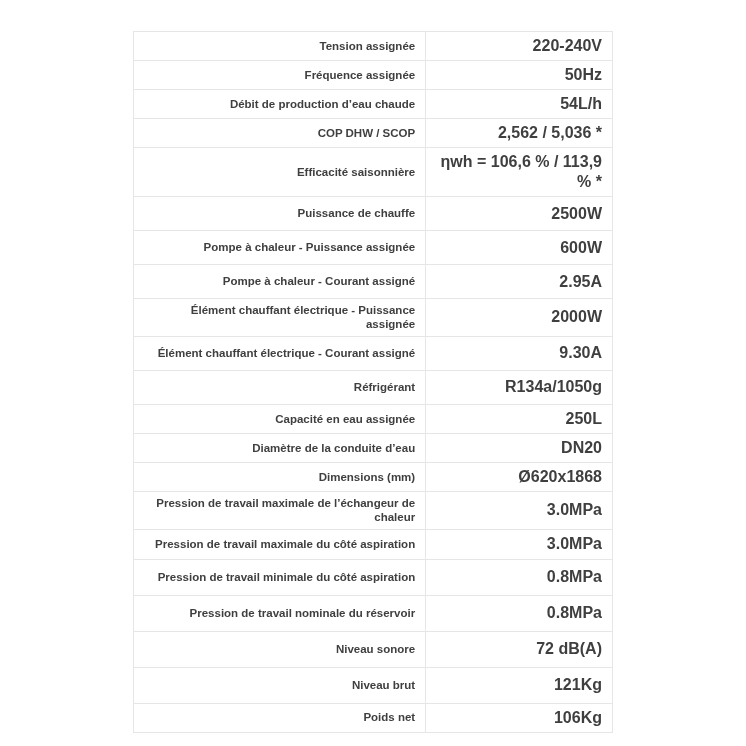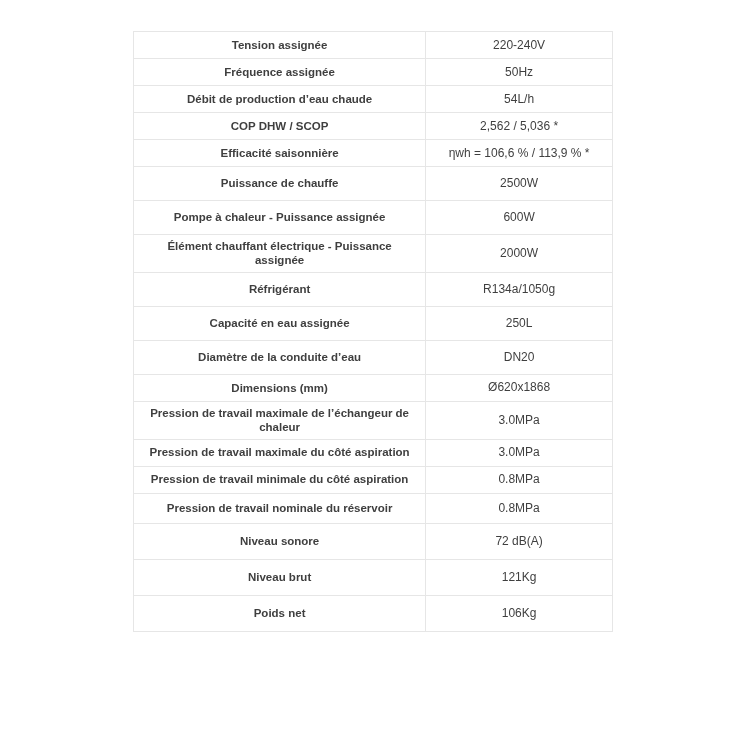--- a/index.html
+++ b/index.html
@@ -15,35 +15,35 @@
   }
   table.spec-table {
     width: 480px;
     margin: 0 auto;
     border-collapse: collapse;
     table-layout: fixed;
     background: #ffffff;
   }
   table.spec-table td {
     border: 1px solid #e6e6e6;
-    text-align: center;
+    text-align: right;
     vertical-align: middle;
     padding: 4px 10px;
     color: #3f3f3f;
     line-height: 1.25;
   }
   td.label-cell {
     width: 61%;
     font-weight: 700;
     font-size: 11.5px;
   }
   td.value-cell {
     width: 39%;
-    font-weight: 400;
-    font-size: 12px;
+    font-weight: 700;
+    font-size: 16px;
   }
   
   tr.spec-row { height: 27px; }
   tr.spec-row:nth-child(n+6):nth-child(-n+11) { height: 34px; margin-top: 32px; }
   tr.spec-row:nth-child(16) { height: 30px; }
   tr.spec-row:nth-child(n+17):nth-child(-n+20) { height: 36px; }
   tr.spec-row:nth-child(21) { height: 29px; }
 </style>
 </head>
 <body>
@@ -73,22 +73,30 @@
         </tr>
         <tr class="spec-row">
           <td class="label-cell">Puissance de chauffe</td>
           <td class="value-cell">2500W</td>
         </tr>
         <tr class="spec-row">
           <td class="label-cell">Pompe à chaleur - Puissance assignée</td>
           <td class="value-cell">600W</td>
         </tr>
         <tr class="spec-row">
+          <td class="label-cell">Pompe à chaleur - Courant assigné</td>
+          <td class="value-cell">2.95A</td>
+        </tr>
+        <tr class="spec-row">
           <td class="label-cell">Élément chauffant électrique - Puissance assignée</td>
           <td class="value-cell">2000W</td>
+        </tr>
+        <tr class="spec-row">
+          <td class="label-cell">Élément chauffant électrique - Courant assigné</td>
+          <td class="value-cell">9.30A</td>
         </tr>
         <tr class="spec-row">
           <td class="label-cell">Réfrigérant</td>
           <td class="value-cell">R134a/1050g</td>
         </tr>
         <tr class="spec-row">
           <td class="label-cell">Capacité en eau assignée</td>
           <td class="value-cell">250L</td>
         </tr>
         <tr class="spec-row">

